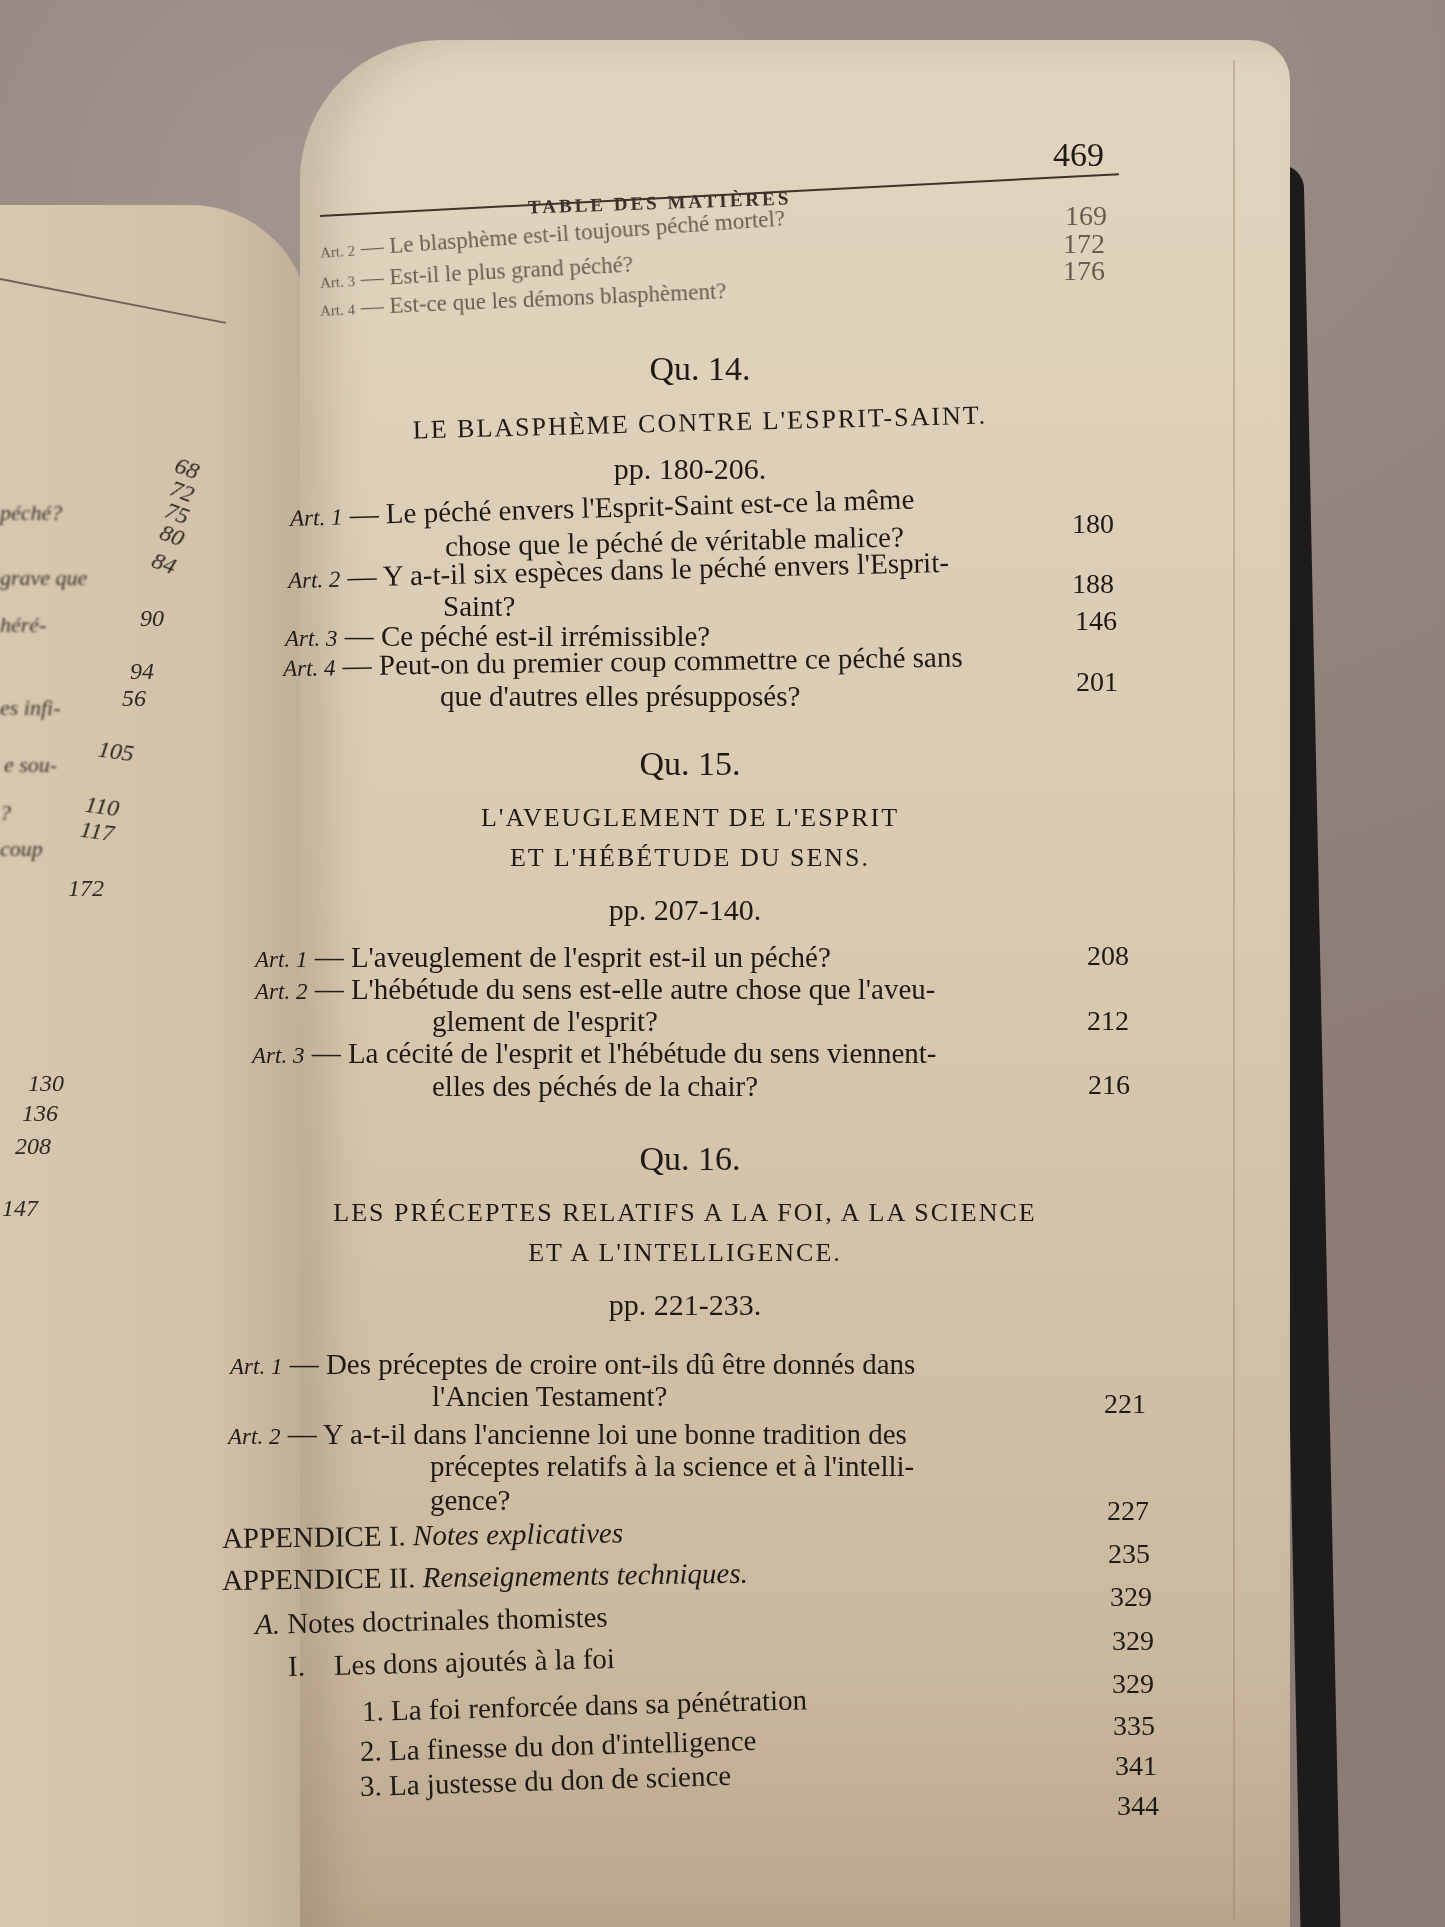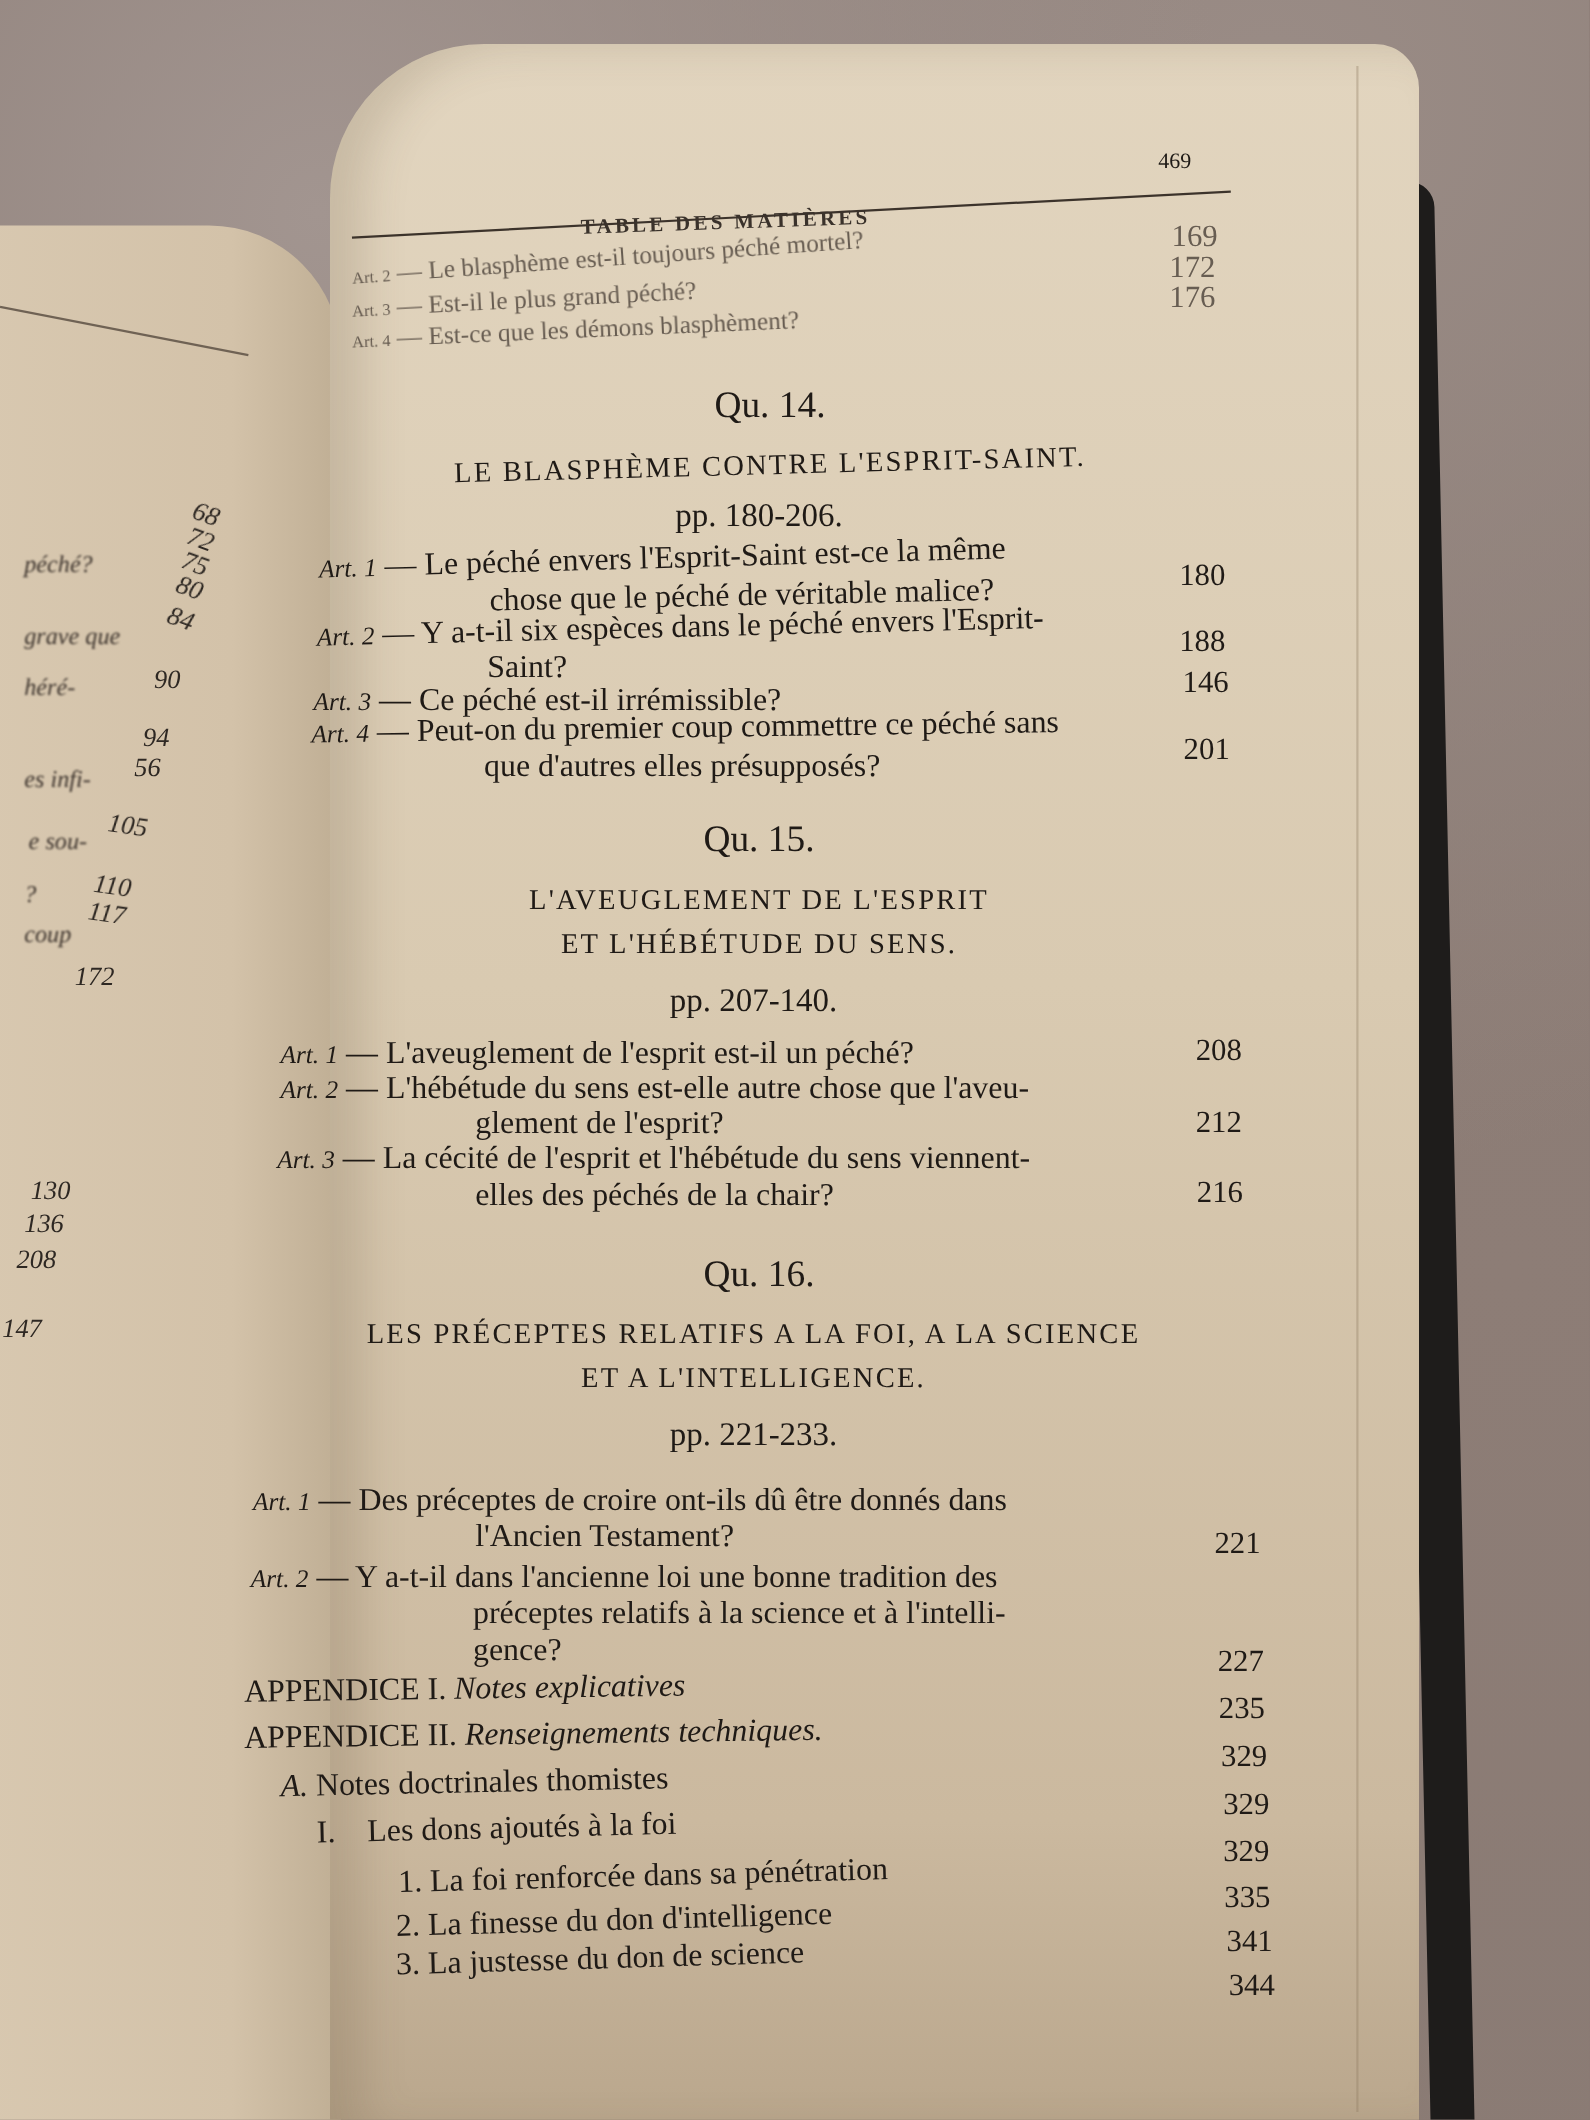--- a/index.html
+++ b/index.html
@@ -35,31 +35,31 @@
   }
   .page-fold {
     position:absolute; left:1233px; top:60px; width:2px; height:1860px;
     background:rgba(140,120,95,0.35);
   }
   .header-rule {
     position:absolute; left:320px; top:215px; width:800px; height:2px;
     background:#3c332b; transform:rotate(-3deg); transform-origin:left;
   }
   .abs { position:absolute; white-space:nowrap; }
-  .pg-num { font-size:20px; }
+  .pg-num { font-size:34px; }
   .running-head { font-size:19px; letter-spacing:3px; font-variant:small-caps; font-weight:bold; color:#3a322b; }
   .faded { color:#4a4038; opacity:0.8; filter:blur(0.6px); font-size:23px; }
   .qu { font-size:34px; text-align:center; width:600px; }
   .sec-title { font-size:26px; text-align:center; width:900px; letter-spacing:2px; font-variant:small-caps; }
   .pp { font-size:30px; text-align:center; width:600px; }
   .entry { font-size:29px; }
   .art { font-size:23px; font-style:italic; }
   .num { font-size:28px; }
   .left-num { font-size:24px; font-style:italic; color:#2e2823; filter:blur(0.5px); }
-  .left-frag { font-size:22px; color:#3e352e; filter:blur(0.8px); font-style:italic;padding-left:22px; }
+  .left-frag { font-size:22px; color:#3e352e; filter:blur(0.8px); font-style:italic; }
   .sc { font-variant:small-caps; }
   i { font-style:italic; }
 </style>
 </head>
 <body>
 
 <div class="left-page"></div>
 <div class="left-rule"></div>
 <div class="cover-edge"></div>
 <div class="right-page"></div>

